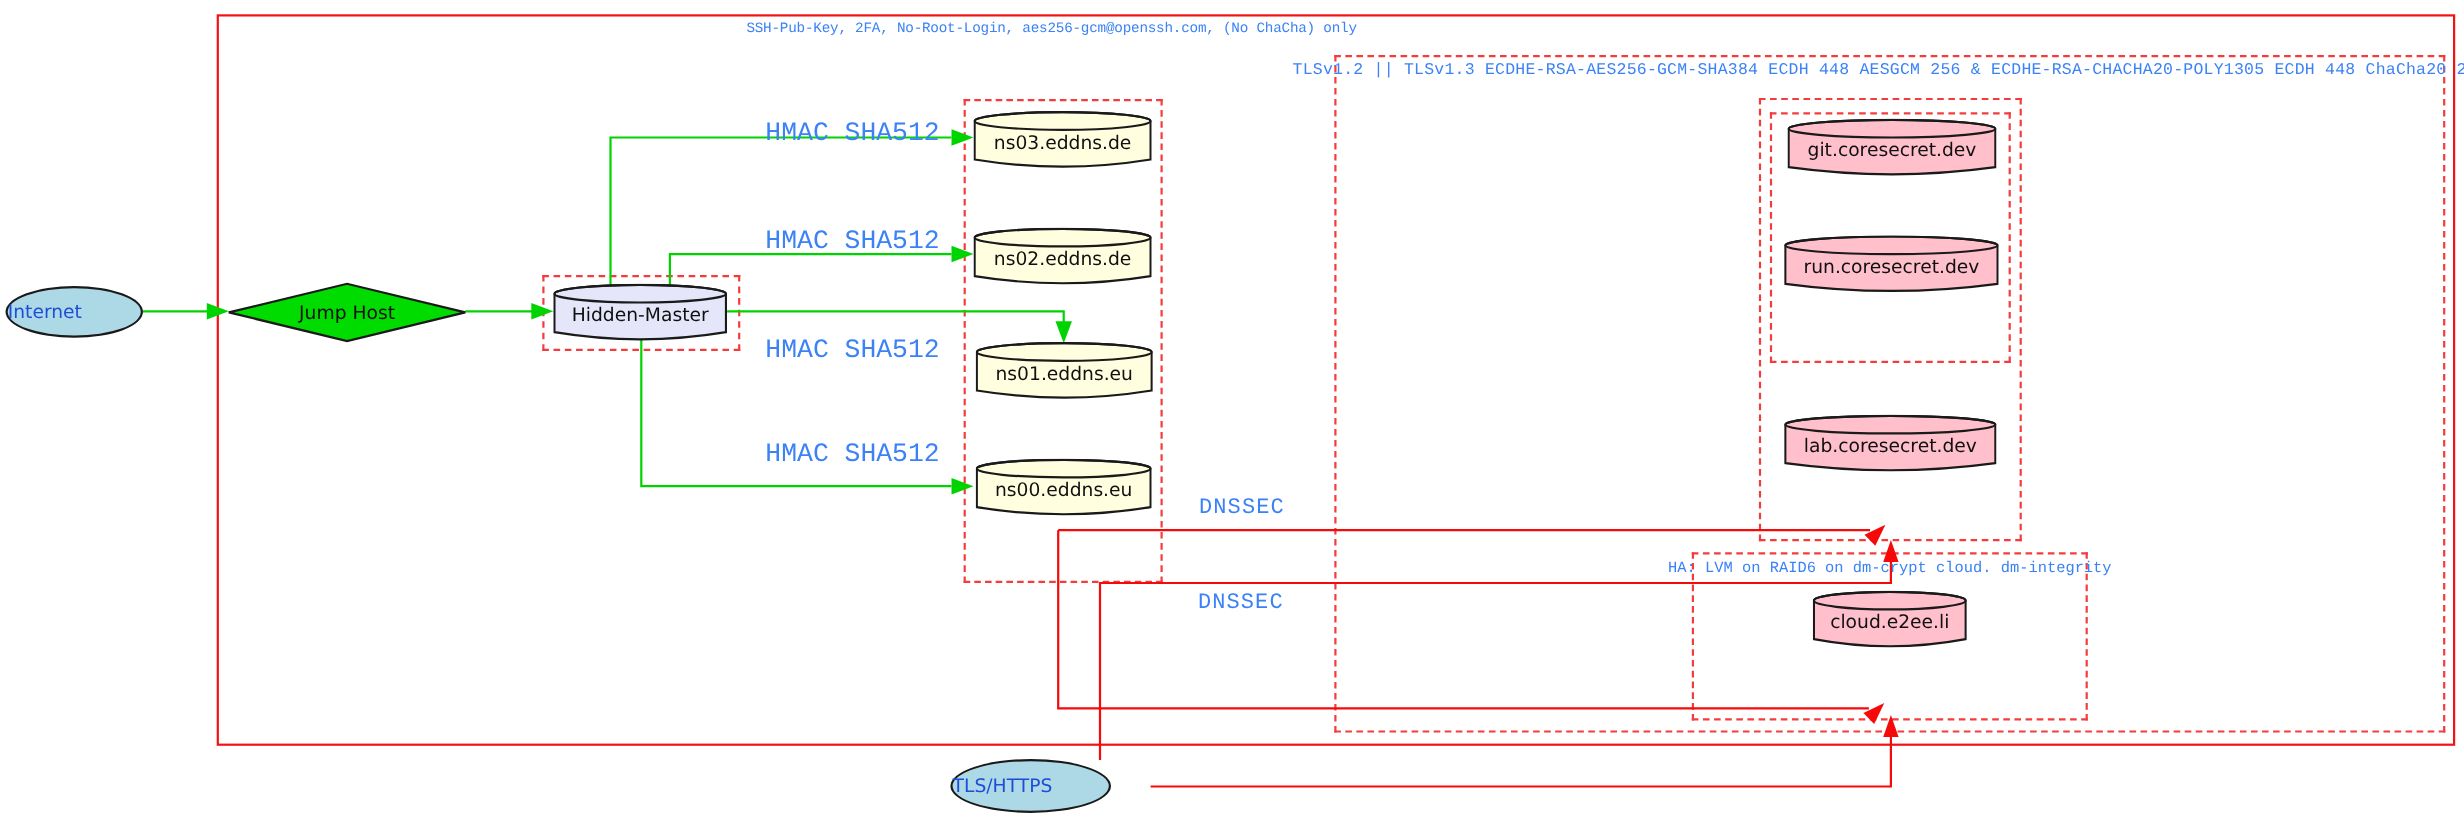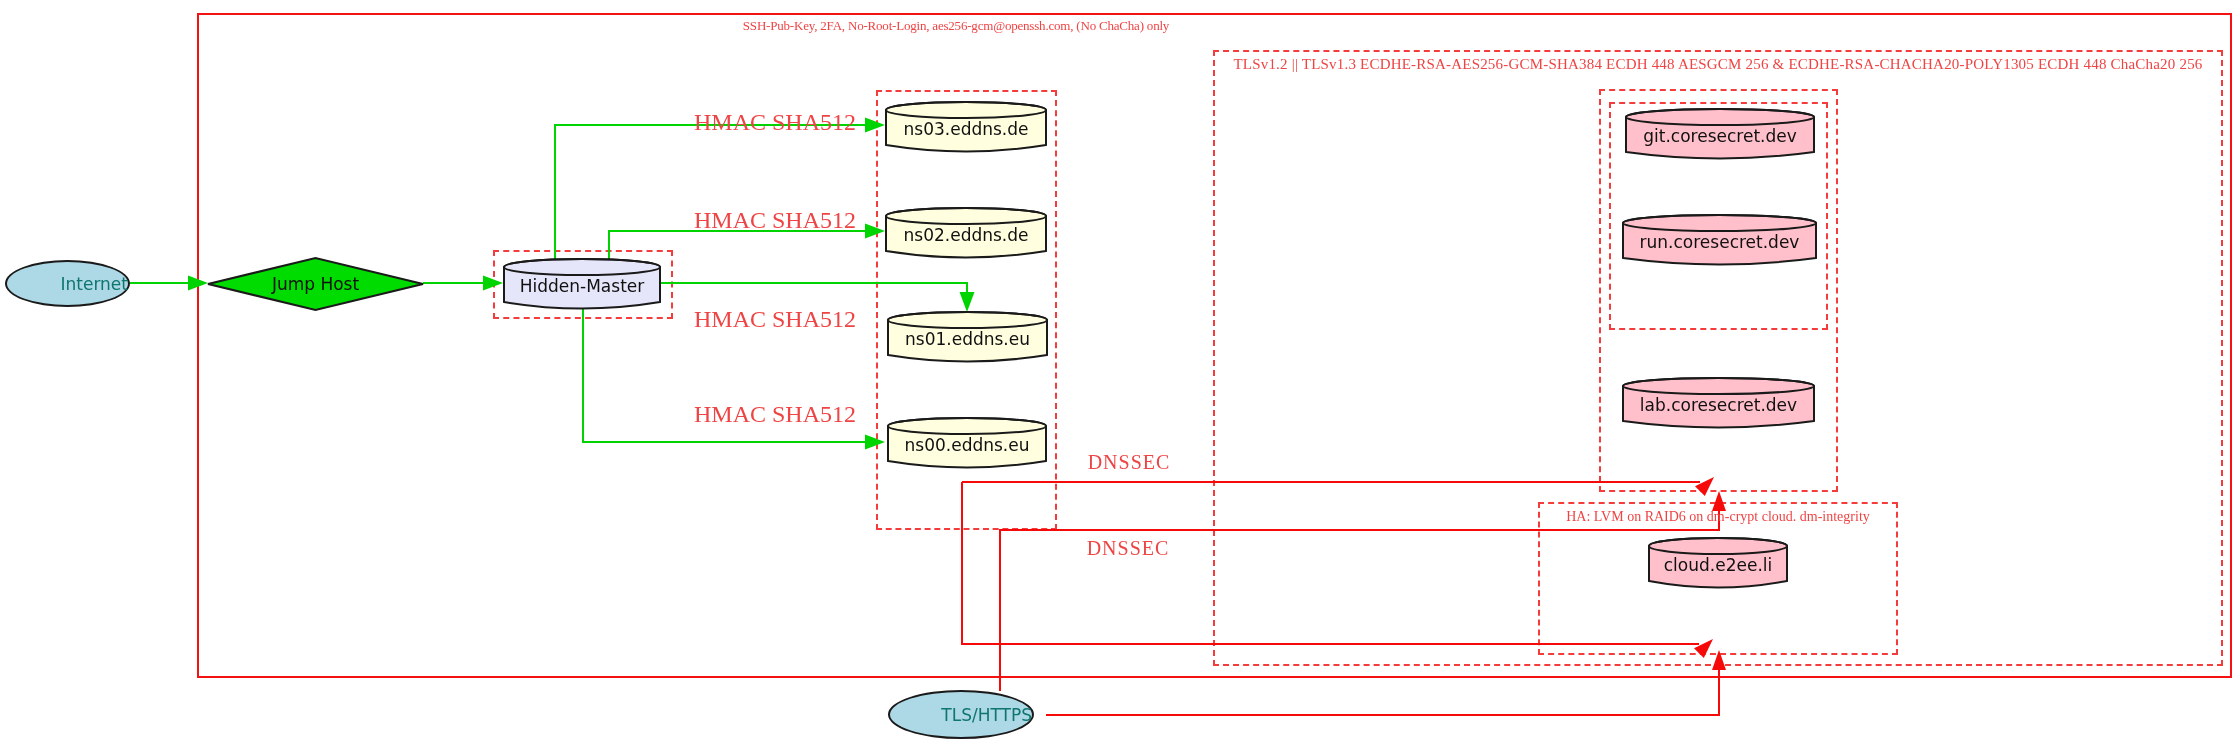--- a/index.html
+++ b/index.html
@@ -8,25 +8,25 @@
   
   .box{position:absolute;box-sizing:border-box;z-index:1;}
   .box.solid{border:2px solid #f31111;}
   .box.dashed{border:2px dashed #f53c3c;}
   
   svg.edges{position:absolute;left:0;top:0;z-index:2;}
   
   .node{position:absolute;z-index:3;}
   svg.cyl text, svg.shape text{font-family:"DejaVu Sans",sans-serif;font-size:17px;fill:#101010;text-anchor:middle;}
   .ellipse{position:absolute;z-index:3;border:2px solid #1a1a1a;border-radius:50%;
-           display:flex;align-items:center;justify-content:flex-end;
-           font-size:17px;color:#0f766e;box-sizing:border-box;}
+           display:flex;align-items:center;justify-content:flex-start;
+           font-size:17px;color:#1d4ed8;box-sizing:border-box;}
   
-  .lbl{position:absolute;z-index:4;transform:translate(-50%,-50%);white-space:nowrap;color:#ef4444;
-       font-family:Liberation Serif, serif;}
+  .lbl{position:absolute;z-index:4;transform:translate(-50%,-50%);white-space:nowrap;color:#3b82f6;
+       font-family:Liberation Mono, monospace;}
   .lbl.hmac{font-size:24px;}
   .lbl.dnssec{font-size:20px;letter-spacing:1px;}
   .lbl.ssh{font-size:13px;letter-spacing:-0.2px;}
   .lbl.tls{font-size:15px;letter-spacing:0.2px;}
   .lbl.ha{font-size:14px;}
 </style>
 </head>
 <body>
 
 <div class="canvas">
@@ -128,21 +128,21 @@
     <ellipse cx="96.5" cy="9" rx="95.5" ry="8" fill="none" stroke="#1a1a1a" stroke-width="2"></ellipse>
     <text x="96.5" y="34">lab.coresecret.dev</text>
   </svg>
 
   <svg class="node cyl" style="left:1648px;top:537px;" width="140" height="56" viewBox="0 0 140 56">
     <path d="M1,9 L1,44 Q70,57 139,44 L139,9 A69,8 0 0 0 1,9 Z" fill="#FFC0CB" stroke="#1a1a1a" stroke-width="2"></path>
     <ellipse cx="70" cy="9" rx="69" ry="8" fill="none" stroke="#1a1a1a" stroke-width="2"></ellipse>
     <text x="70" y="34">cloud.e2ee.li</text>
   </svg>
 
-  <div class="ellipse" style="left:888px;top:690px;width:146px;height:49px;background:#ADD8E6;">
+  <div class="ellipse" style="left:864px;top:690px;width:146px;height:49px;background:#ADD8E6;">
     <span>TLS/HTTPS</span>
   </div>
 
   <div class="lbl ssh" style="left:956px;top:26px;">SSH-Pub-Key, 2FA, No-Root-Login, aes256-gcm@openssh.com, (No ChaCha) only</div>
   <div class="lbl tls" style="left:1718px;top:64px;">TLSv1.2 || TLSv1.3 ECDHE-RSA-AES256-GCM-SHA384 ECDH 448 AESGCM 256 &amp; ECDHE-RSA-CHACHA20-POLY1305 ECDH 448 ChaCha20 256</div>
   <div class="lbl ha" style="left:1718px;top:517px;">HA: LVM on RAID6 on dm-crypt cloud. dm-integrity</div>
 
   <div class="lbl hmac" style="left:775px;top:122px;">HMAC SHA512</div>
   <div class="lbl hmac" style="left:775px;top:220px;">HMAC SHA512</div>
   <div class="lbl hmac" style="left:775px;top:319px;">HMAC SHA512</div>

